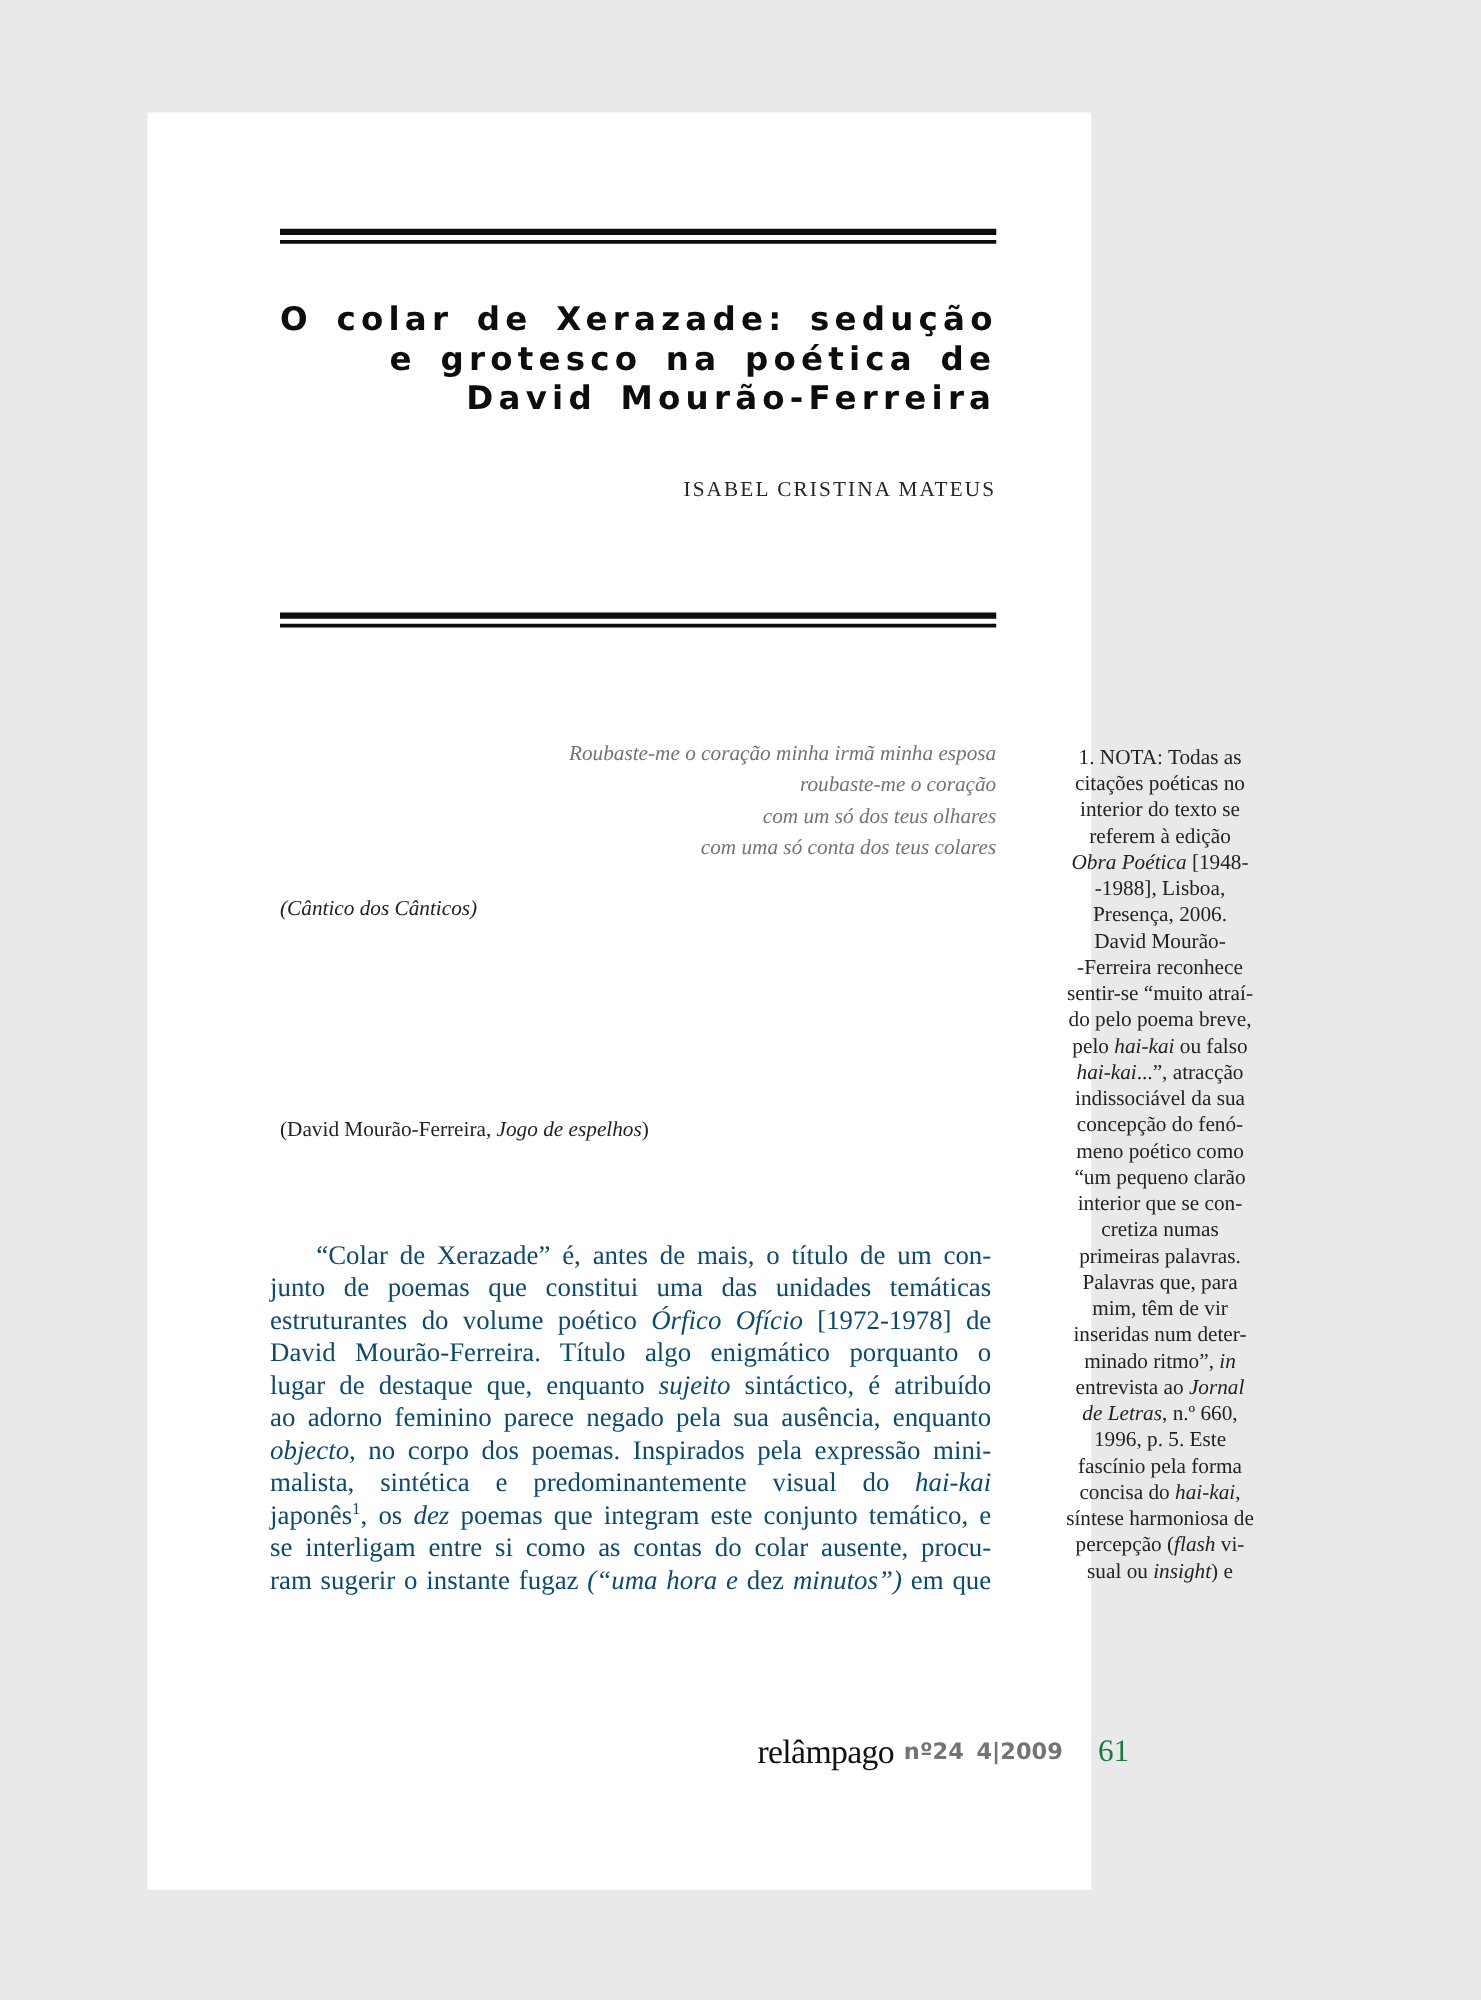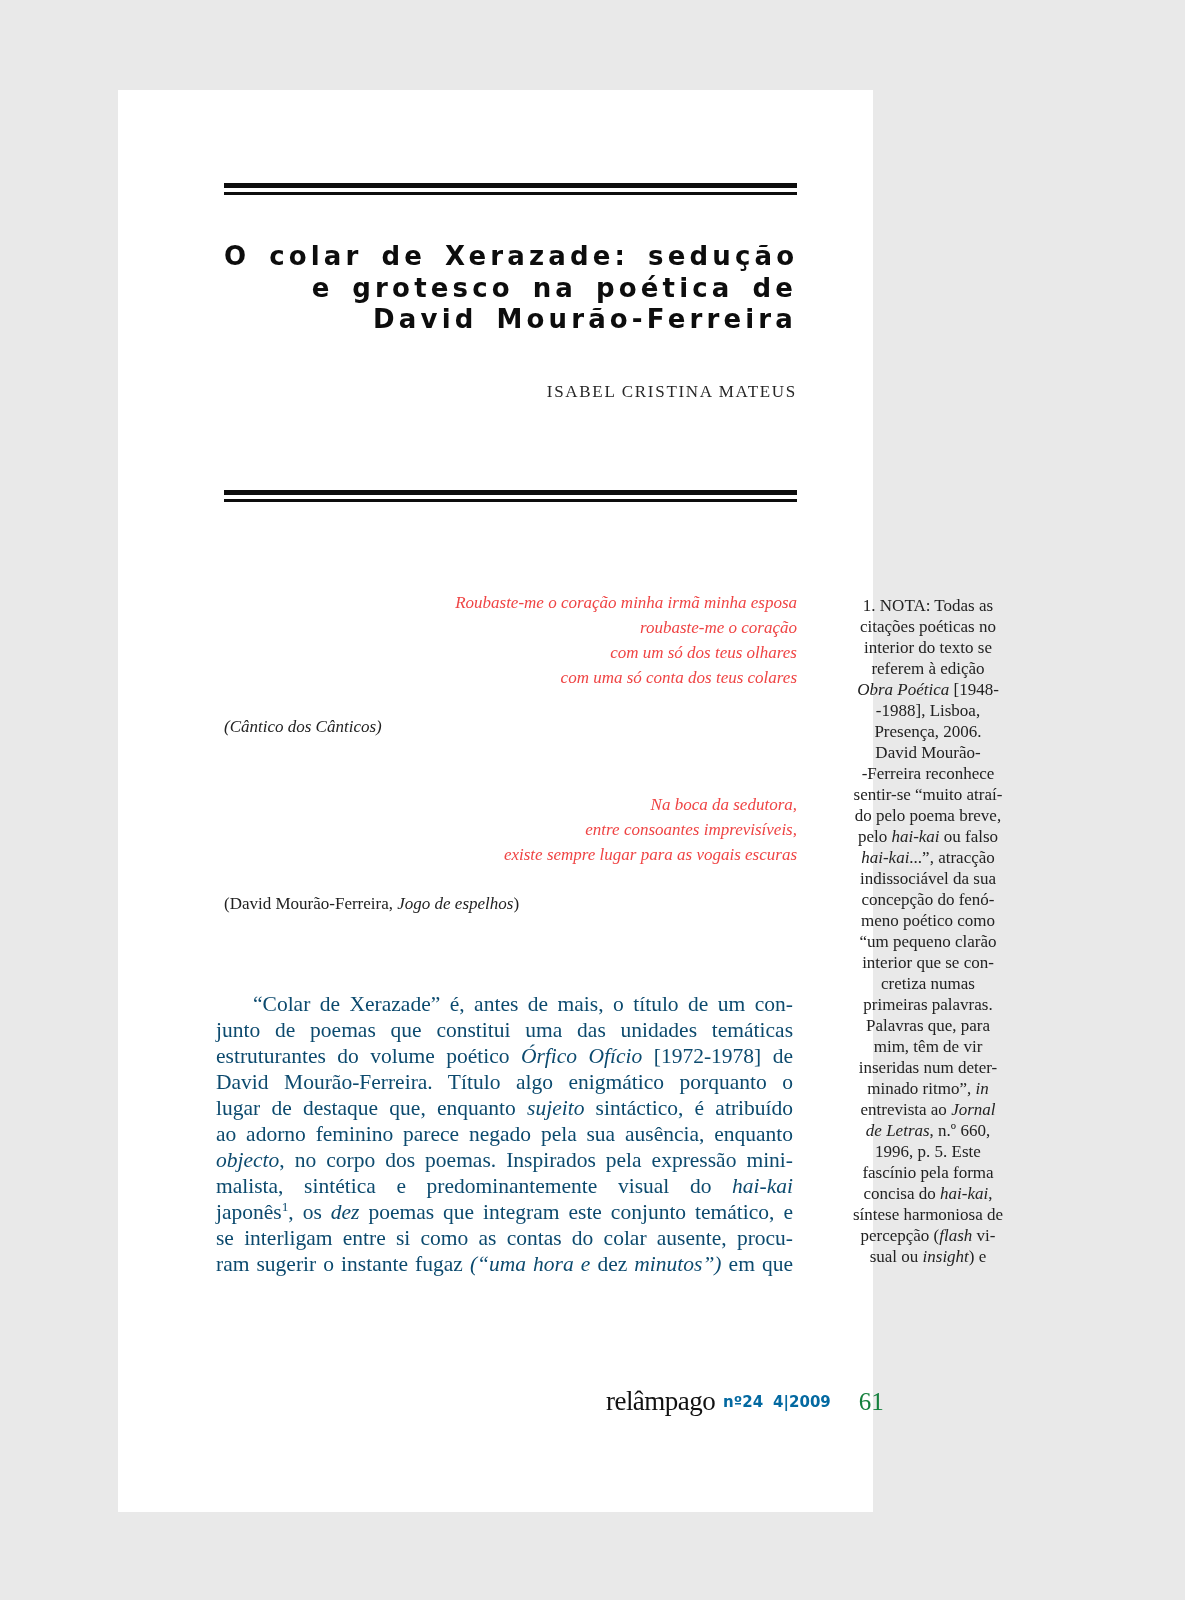--- a/index.html
+++ b/index.html
@@ -40,21 +40,21 @@
     font-size:17px; letter-spacing:0.10em;
     color:#262626;
   }
 
   
   .epigraph-lines {
     left:106px; width:573px;
     text-align:right; white-space:nowrap;
     font-style:italic;
     font-size:17px; line-height:25px;
-    color:#ef4444;
+    color:#737373;
   }
   .epigraph-attr {
     left:106px; width:573px;
     text-align:left; white-space:nowrap;
     font-size:17px; color:#222;
   }
   .epigraph-attr i, .epigraph-attr.italic { font-style:italic; }
 
   
   .body-par {
@@ -79,22 +79,22 @@
     left:488px; top:1296px;
     display:flex; align-items:center;
     white-space:nowrap;
   }
   .journal-logo {
     font-size:27px; letter-spacing:-0.02em;
     color:#111;
   }
   .issue-meta {
     font-family:"DejaVu Sans", sans-serif;
-    font-weight:bold; font-size:15px;
-    margin-left:8px; color:#0369a1;
+    font-weight:bold; font-size:18px;
+    margin-left:8px; color:#737373;
   }
   .issue-date { margin-left:10px; }
   .page-number {
     font-size:25px; margin-left:28px; color:#15803d;
   }
 </style>
 </head>
 <body>
 
 <div class="canvas">
@@ -116,21 +116,20 @@
 
     <div class="abs double-rule" style="top:400px;">
       <div class="bar-thick"></div>
       <div class="bar-gap"></div>
       <div class="bar-thin"></div>
     </div>
 
     <div class="abs epigraph-lines" style="top:500px;">Roubaste-me o coração minha irmã minha esposa<br>roubaste-me o coração<br>com um só dos teus olhares<br>com uma só conta dos teus colares</div>
     <div class="abs epigraph-attr italic" style="top:627px;">(Cântico dos Cânticos)</div>
 
-    <div class="abs epigraph-lines" style="top:702px;">Na boca da sedutora,<br>entre consoantes imprevisíveis,<br>existe sempre lugar para as vogais escuras</div>
     <div class="abs epigraph-attr" style="top:804px;">(David Mourão-Ferreira, <i>Jogo de espelhos</i>)</div>
 
     <div class="abs body-par">“Colar de Xerazade” é, antes de mais, o título de um con-<br>junto de poemas que constitui uma das unidades temáticas<br>estruturantes do volume poético <i>Órfico Ofício</i> [1972-1978] de<br>David Mourão-Ferreira. Título algo enigmático porquanto o<br>lugar de destaque que, enquanto <i>sujeito</i> sintáctico, é atribuído<br>ao adorno feminino parece negado pela sua ausência, enquanto<br><i>objecto</i>, no corpo dos poemas. Inspirados pela expressão mini-<br>malista, sintética e predominantemente visual do <i>hai-kai</i><br>japonês<sup>1</sup>, os <i>dez</i> poemas que integram este conjunto temático, e<br>se interligam entre si como as contas do colar ausente, procu-<br>ram sugerir o instante fugaz <i>(“uma hora e</i> dez <i>minutos”)</i> em que</div>
 
     <div class="abs margin-note">1. NOTA: Todas as<br>citações poéticas no<br>interior do texto se<br>referem à edição<br><i>Obra Poética</i> [1948-<br>-1988], Lisboa,<br>Presença, 2006.<br>David Mourão-<br>-Ferreira reconhece<br>sentir-se “muito atraí-<br>do pelo poema breve,<br>pelo <i>hai-kai</i> ou falso<br><i>hai-kai</i>...”, atracção<br>indissociável da sua<br>concepção do fenó-<br>meno poético como<br>“um pequeno clarão<br>interior que se con-<br>cretiza numas<br>primeiras palavras.<br>Palavras que, para<br>mim, têm de vir<br>inseridas num deter-<br>minado ritmo”, <i>in</i><br>entrevista ao <i>Jornal</i><br><i>de Letras</i>, n.º 660,<br>1996, p. 5. Este<br>fascínio pela forma<br>concisa do <i>hai-kai</i>,<br>síntese harmoniosa de<br>percepção (<i>flash</i> vi-<br>sual ou <i>insight</i>) e</div>
 
     <div class="abs footer">
       <span class="journal-logo">relâmpago</span>
       <span class="issue-meta">nº24</span>
       <span class="issue-meta issue-date">4|2009</span>

